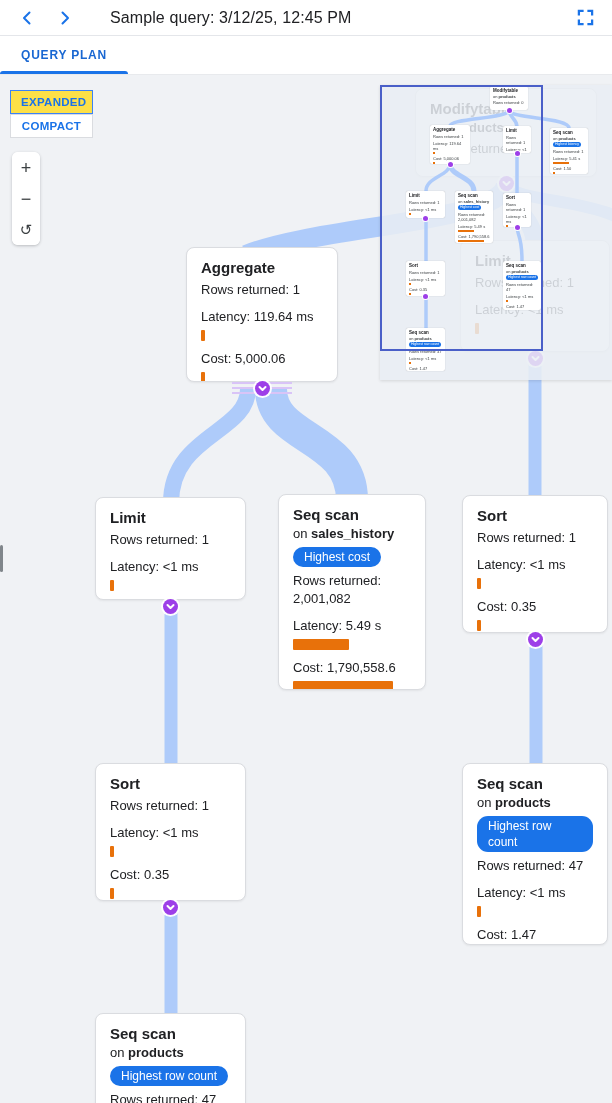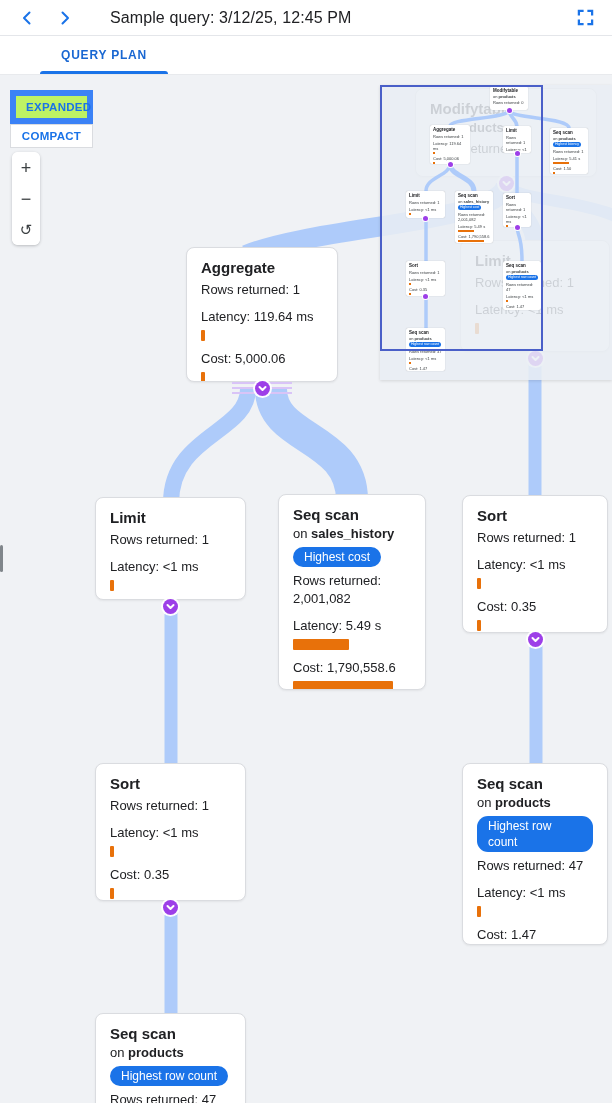--- a/index.html
+++ b/index.html
@@ -13,21 +13,21 @@
   .app{position:relative;width:612px;height:1103px;overflow:hidden;background:#fff;}
 
   
   .titlebar{height:36px;display:flex;align-items:center;padding:0 8px;background:#fff;border-bottom:1px solid #e4e6ea;}
   .icon-btn{width:38px;height:30px;border:none;background:transparent;display:flex;align-items:center;justify-content:center;cursor:pointer;}
   .titlebar h1{font-size:16px;font-weight:400;color:var(--text);margin-left:26px;letter-spacing:.1px;}
   .titlebar .spacer{flex:1;}
 
   
   .tabbar{height:39px;display:flex;background:#fff;border-bottom:1px solid #e8eaed;}
-  .tab{position:relative;display:flex;align-items:center;padding:0 21px;font-size:12px;font-weight:700;letter-spacing:.8px;color:var(--muted);cursor:pointer;margin-left:40px;}
+  .tab{position:relative;display:flex;align-items:center;padding:0 21px;font-size:12px;font-weight:700;letter-spacing:.8px;color:var(--muted);cursor:pointer;}
   .tab.active{color:#1967d2;}
   .tab.active::after{content:"";position:absolute;left:0;right:0;bottom:0;height:3px;background:#1a73e8;border-radius:3px 3px 0 0;}
 
   
   .canvas{position:relative;width:612px;height:1028px;background:var(--canvas);overflow:hidden;}
   .canvas svg.layer{position:absolute;left:0;top:0;}
   .canvas svg.layer path{fill:none;stroke:var(--edge);}
 
   
   .node{position:absolute;background:#fff;border:1px solid var(--border);border-radius:8px;
@@ -48,21 +48,21 @@
   .stripes{position:absolute;width:60px;height:12px;z-index:4;
         background:repeating-linear-gradient(to bottom,#d9c4f7 0 2px,transparent 2px 5px);}
 
   
   .scroll-thumb{position:absolute;left:0;top:470px;width:3px;height:27px;background:#80868b;border-radius:2px;}
 
   
   .toggle{position:absolute;left:10px;top:15px;z-index:20;display:flex;flex-direction:column;align-items:flex-start;}
   .toggle button{font-family:inherit;font-size:11.5px;font-weight:700;letter-spacing:.3px;color:var(--blue);
         background:#fff;border:1px solid var(--border);padding:5px 10px;cursor:pointer;width:83px;}
-  .toggle button.sel{background:#bef264;border:6px solid #3b82f6;}
+  .toggle button.sel{background:#fde047;border:1px solid #3b82f6;}
 
   
   .zoomctl{position:absolute;left:12px;top:77px;z-index:20;width:28px;background:#fff;border-radius:6px;
         box-shadow:0 1px 3px rgba(60,64,67,.3);display:flex;flex-direction:column;overflow:hidden;}
   .zoomctl button{font-family:inherit;border:none;background:#fff;height:31px;font-size:18px;color:#3c4043;cursor:pointer;line-height:1;}
   .zoomctl button.reset{font-size:15px;}
 
   
   #minimap{position:absolute;left:380px;top:10px;width:232px;height:295px;
         background:rgba(233,237,243,.86);box-shadow:0 1px 3px rgba(0,0,0,.12);z-index:10;}

